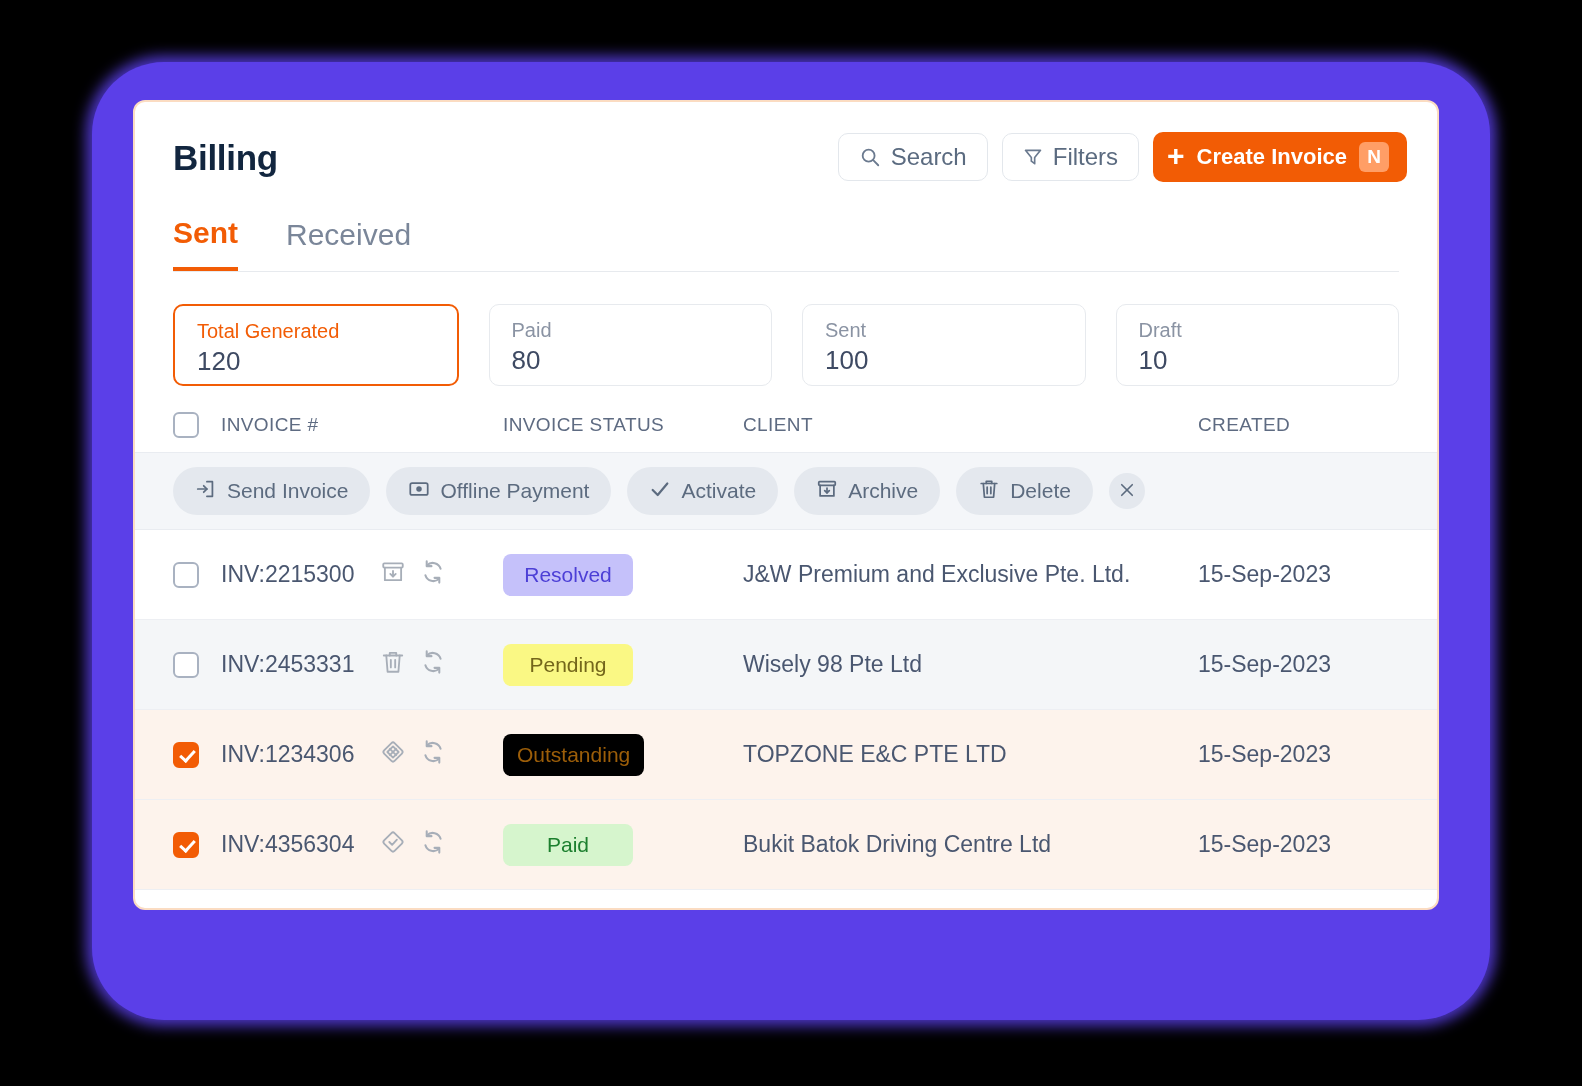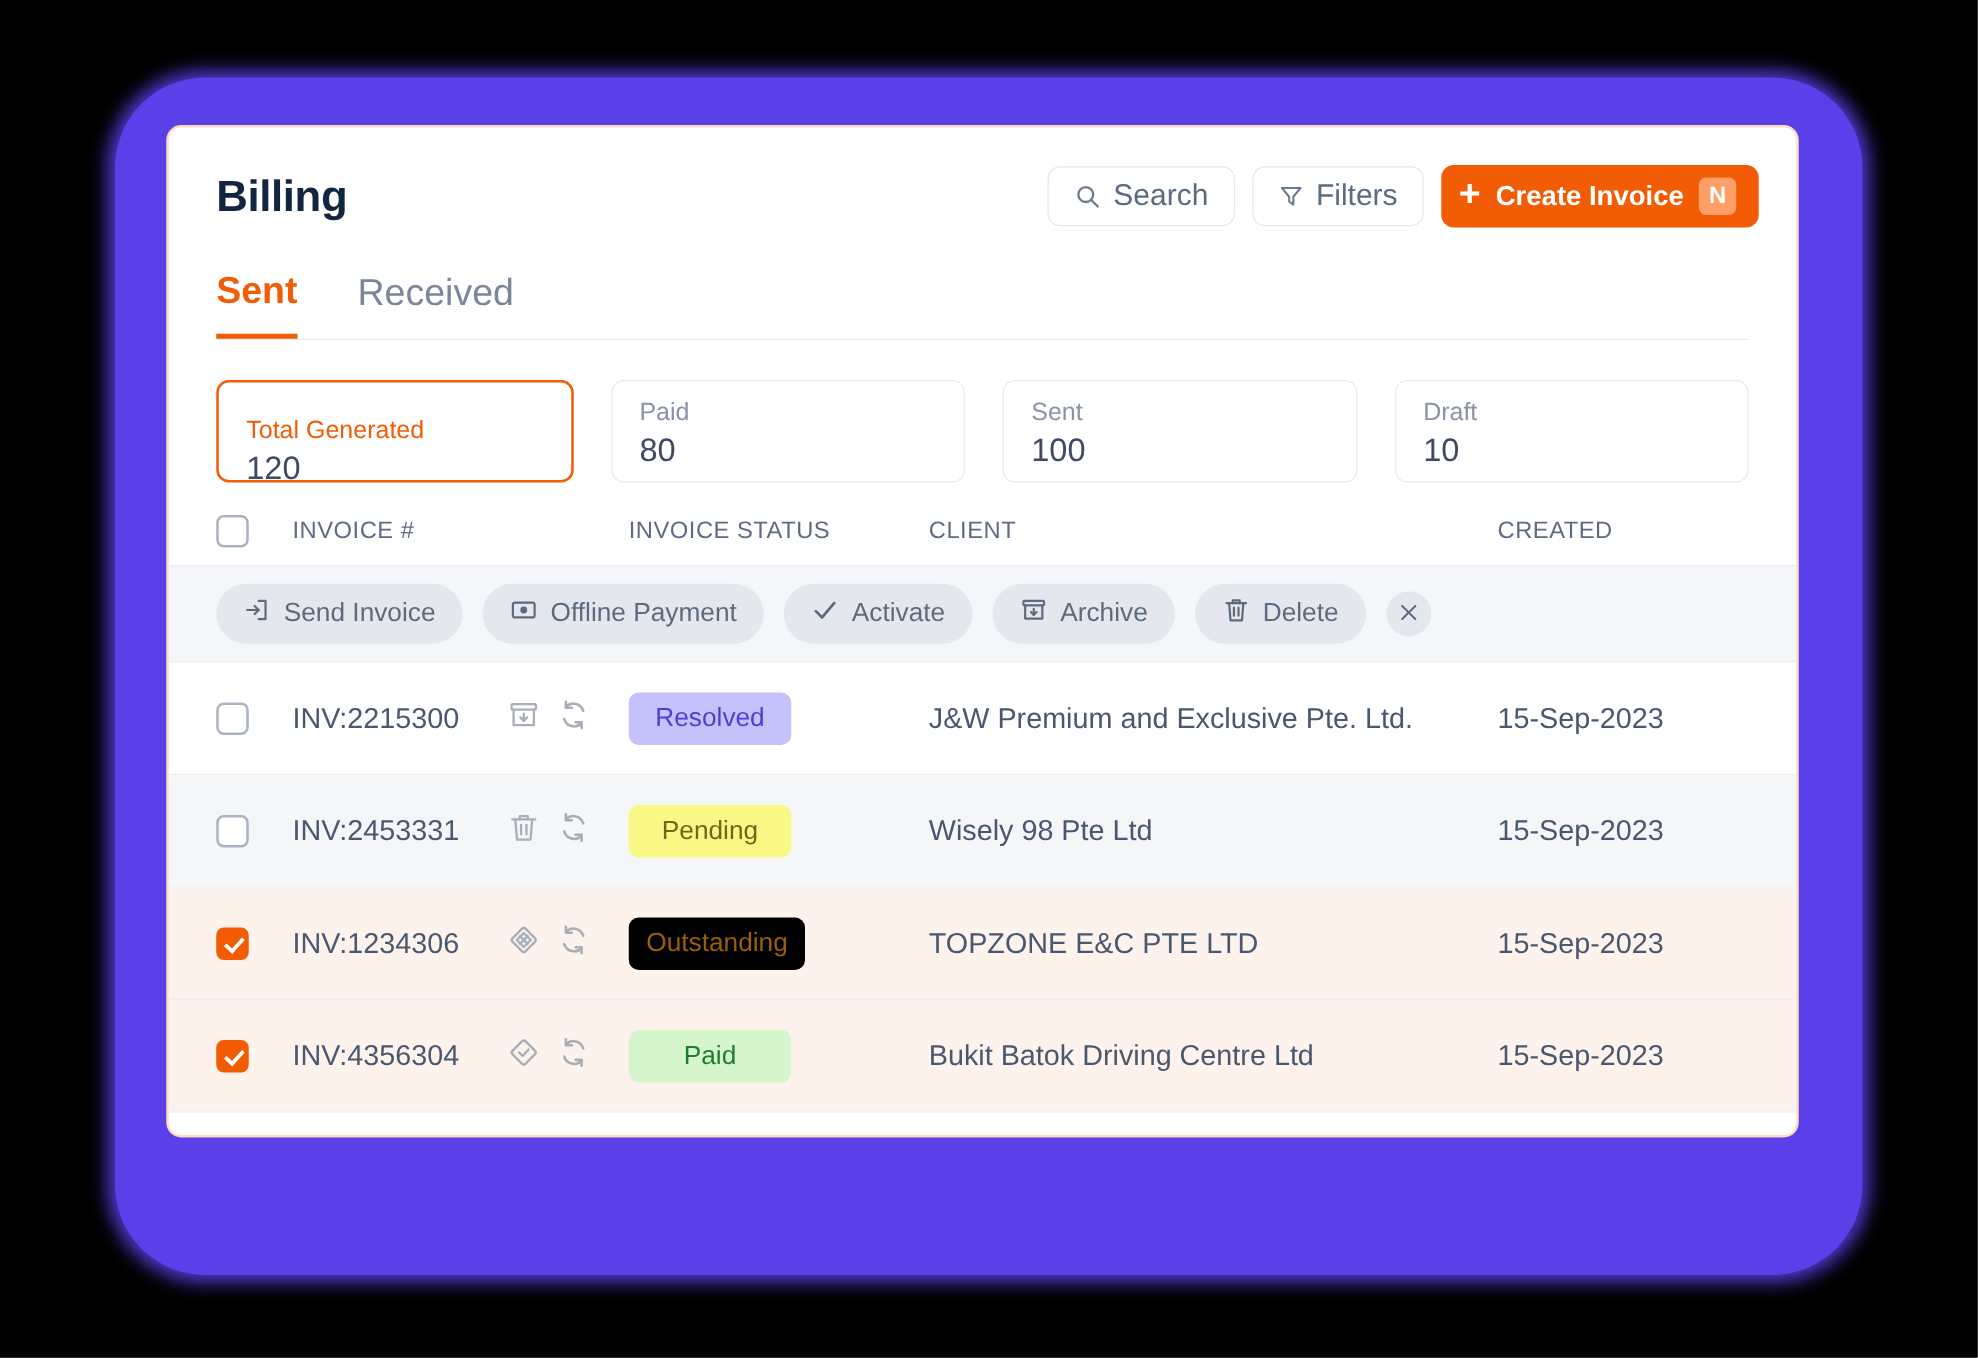--- a/index.html
+++ b/index.html
@@ -131,38 +131,38 @@
     padding: 12px 22px;
   }
   .stat.highlight {
     border: 2px solid #F25C05;
   }
   .stat-label {
     font-size: 20px;
     color: #8A93A3;
     line-height: 1.3;
   }
-  .stat.highlight .stat-label { color: #F25C05; margin-top: 13px; }
+  .stat.highlight .stat-label { color: #F25C05; }
   .stat-value {
     font-size: 26px;
     color: #3E4A63;
     margin-top: 2px;
   }
 
   
   .table { margin-top: 26px; }
   .th-row {
     display: flex;
     align-items: center;
     padding: 0 38px 14px 38px;
     font-size: 19px;
     letter-spacing: 0.4px;
     color: #5E6B82;
   }
-  .col-inv   { width: 330px; display: flex; align-items: center; gap: 35px; }
+  .col-inv   { width: 330px; display: flex; align-items: center; gap: 22px; }
   .col-stat  { width: 240px; }
   .col-client{ width: 455px; }
   .col-date  { width: 200px; }
 
   .chk {
     width: 26px; height: 26px;
     border: 2px solid #A9B2C1;
     border-radius: 6px;
     background: #fff;
     flex: none;

